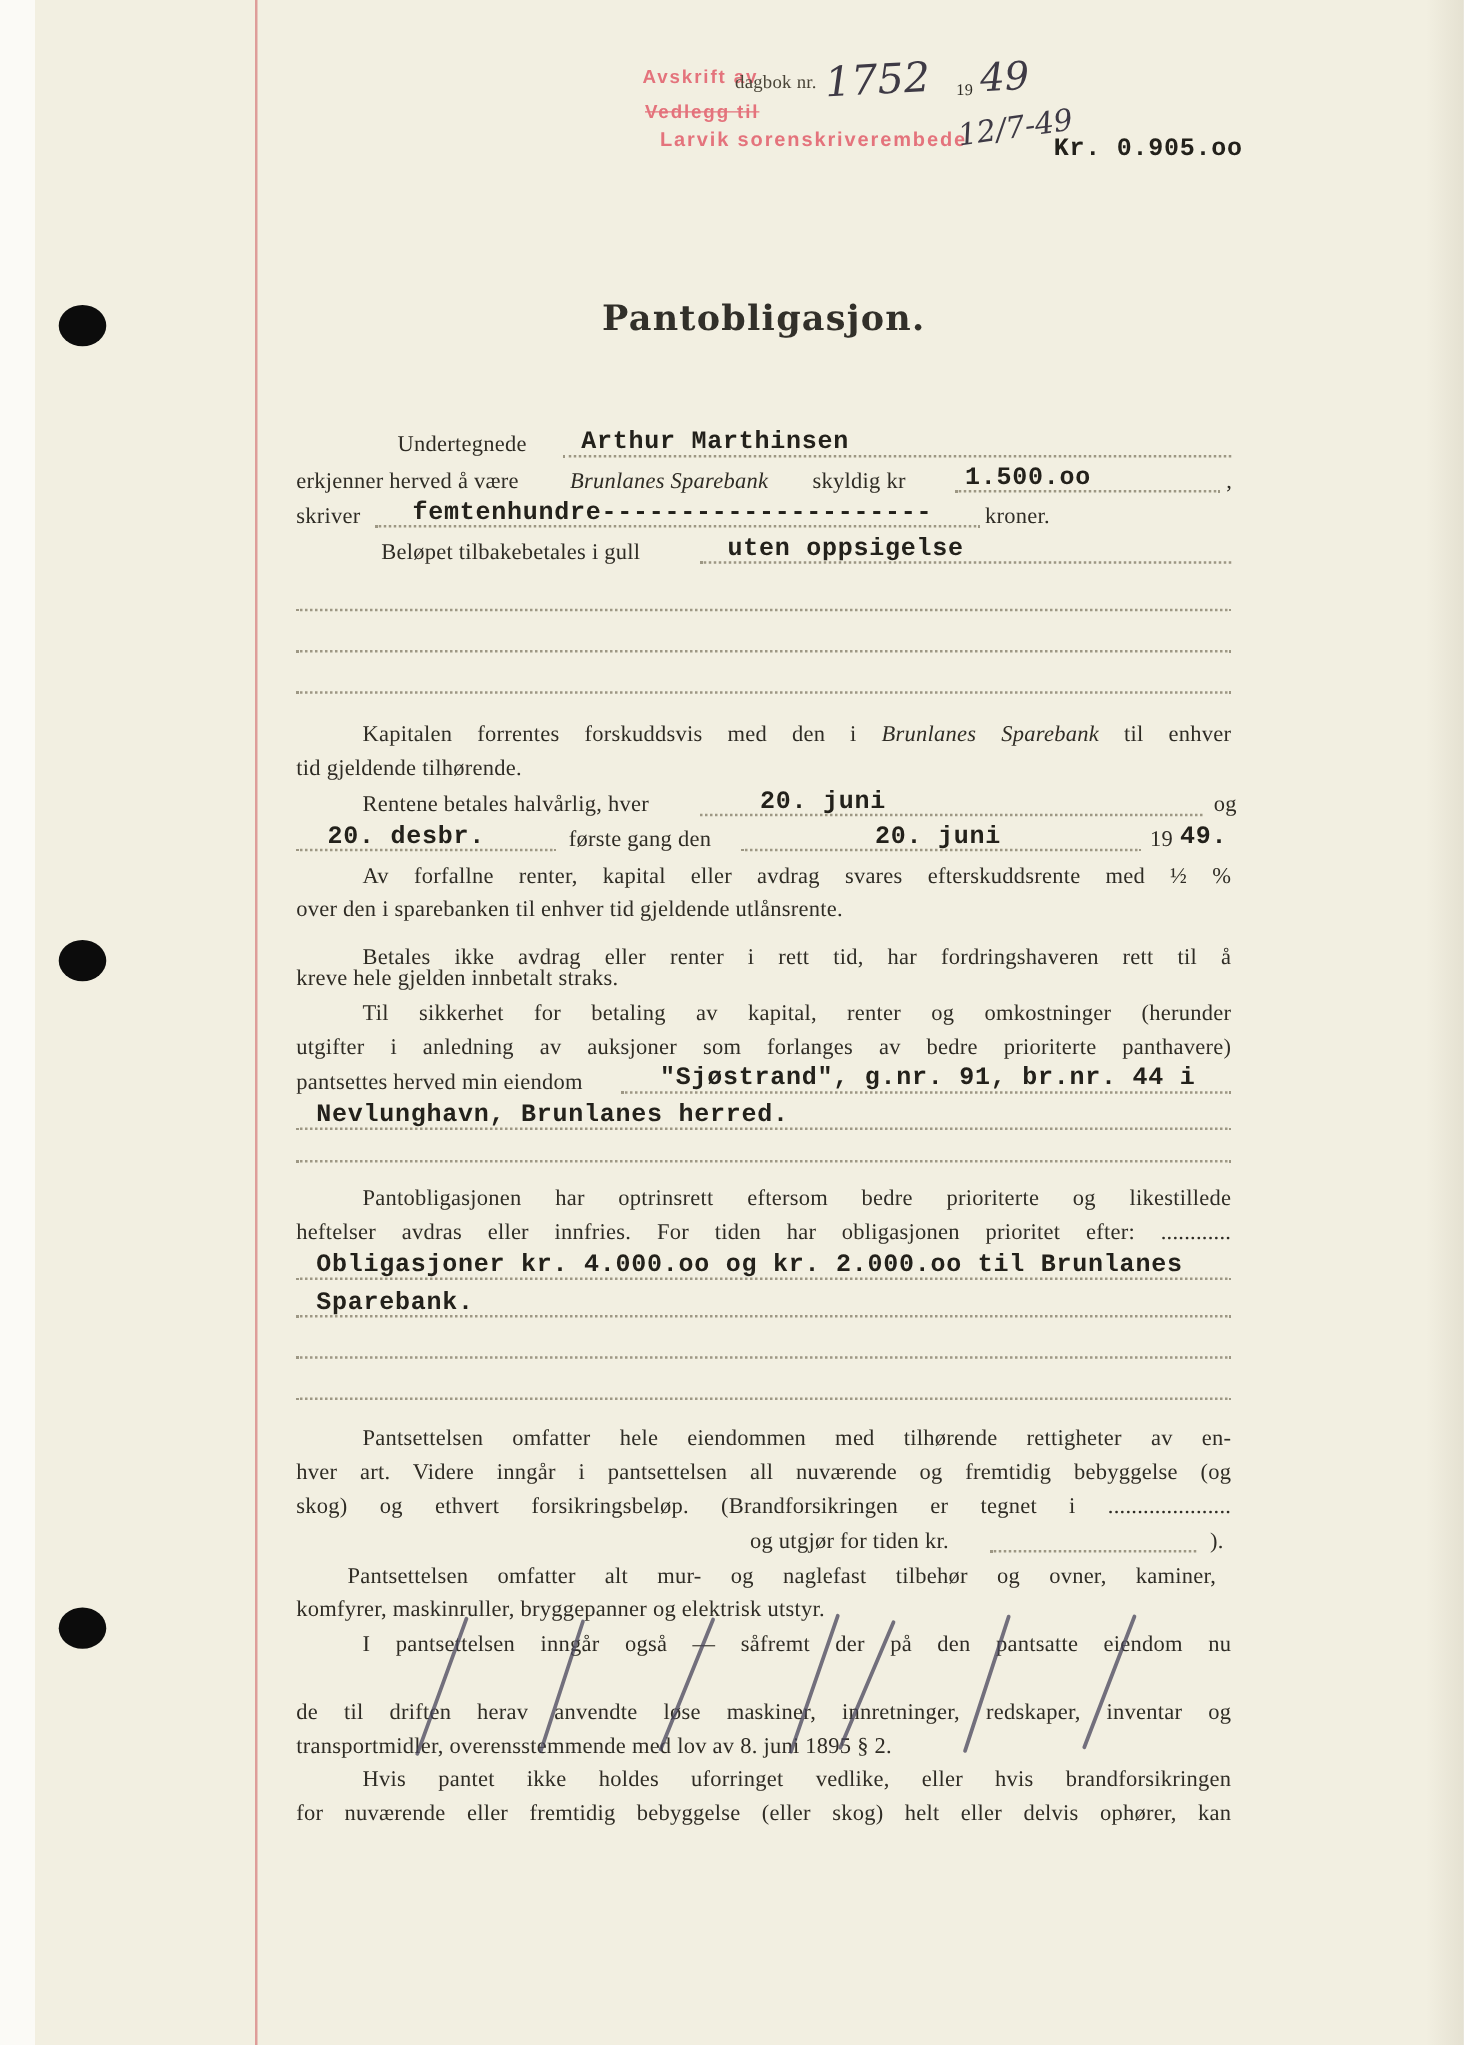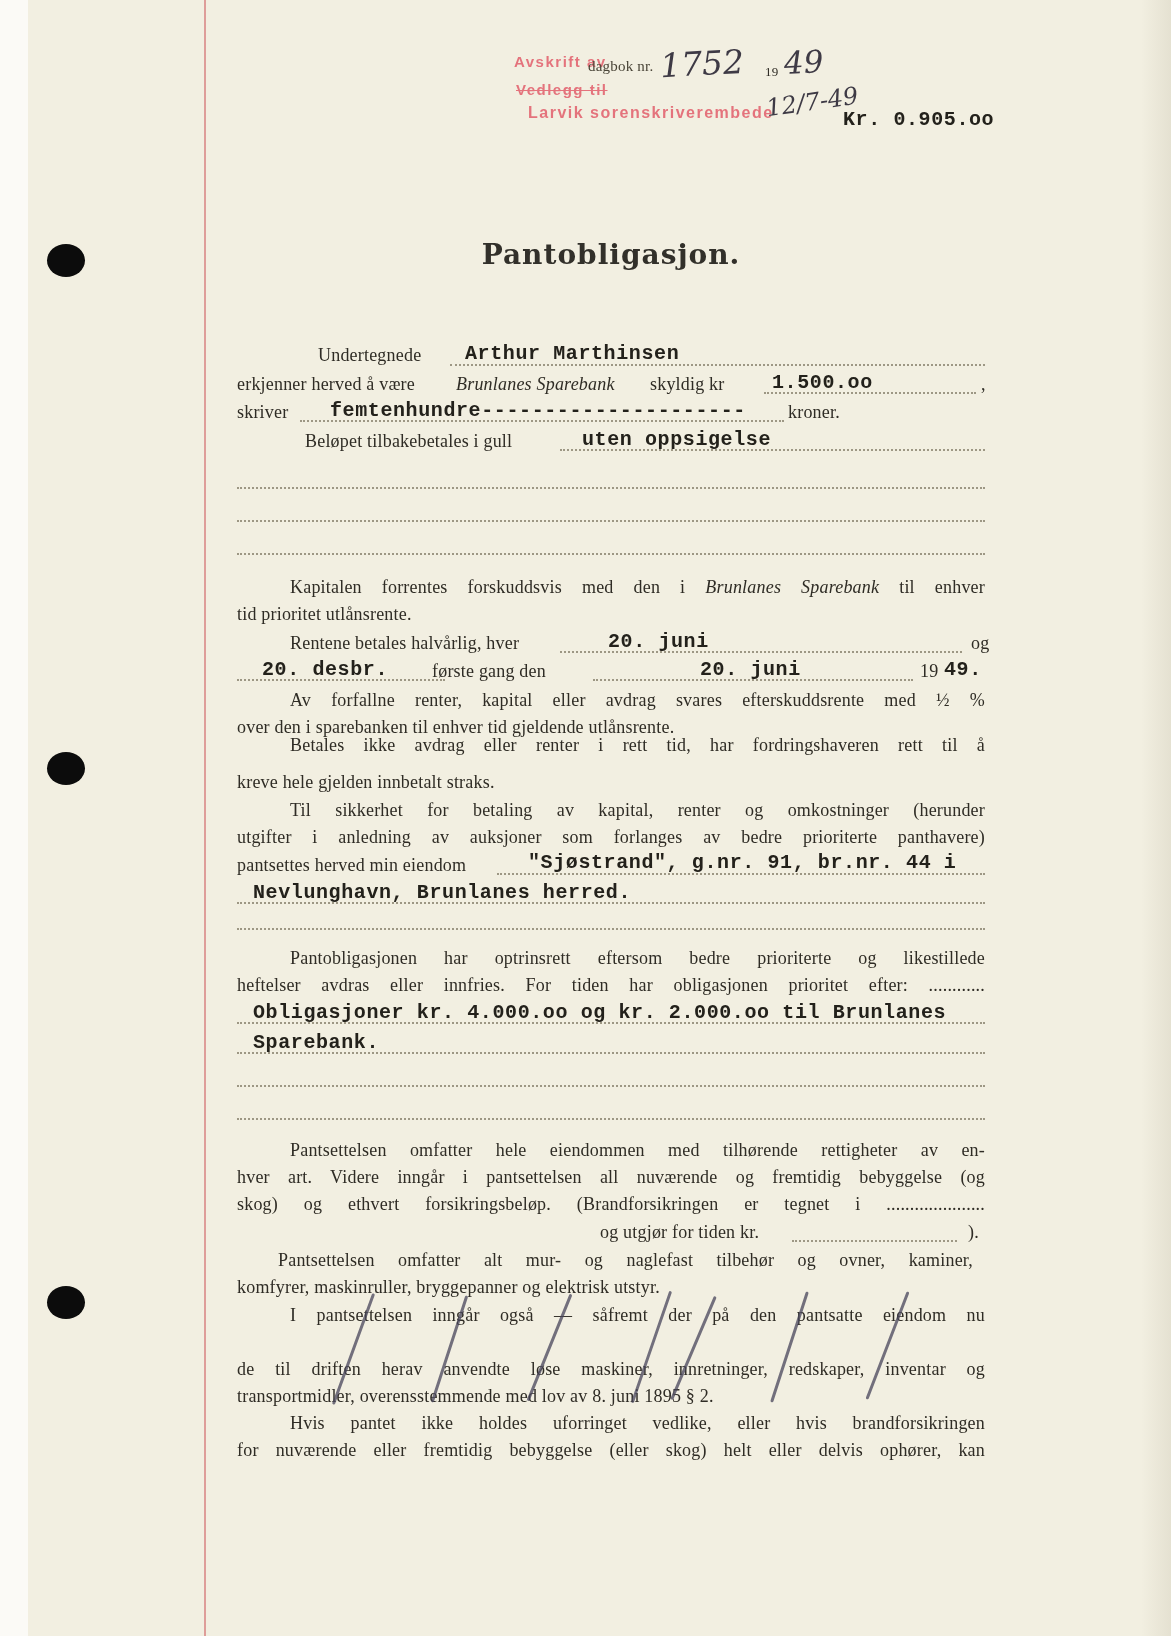--- a/index.html
+++ b/index.html
@@ -77,39 +77,39 @@
   <span class="typed" style="left:582px;top:428px">uten oppsigelse</span>
   <div class="dots" style="left:560px;top:449px;width:425px"></div>
 
   <div class="dots" style="left:237px;top:487px;width:748px"></div>
   <div class="dots" style="left:237px;top:520px;width:748px"></div>
   <div class="dots" style="left:237px;top:553px;width:748px"></div>
 
   <div class="printed just w695" style="left:290px;top:577px">
     <span>Kapitalen forrentes forskuddsvis med den i </span><span class="ital">Brunlanes Sparebank</span><span> til enhver</span>
   </div>
-  <span class="printed" style="left:237px;top:604px">tid prioritet utlånsrente.</span>
+  <span class="printed" style="left:237px;top:604px">tid gjeldende tilhørende.</span>
 
   <span class="printed" style="left:290px;top:633px">Rentene betales halvårlig, hver</span>
   <span class="typed" style="left:608px;top:630px">20. juni</span>
   <span class="printed" style="left:971px;top:633px">og</span>
   <div class="dots" style="left:560px;top:651px;width:402px"></div>
 
   <span class="typed" style="left:262px;top:658px">20. desbr.</span>
-  <span class="printed" style="left:432px;top:661px">første gang den</span>
+  <span class="printed" style="left:455px;top:661px">første gang den</span>
   <span class="typed" style="left:700px;top:658px">20. juni</span>
   <span class="printed" style="left:920px;top:661px">19</span>
   <span class="typed" style="left:944px;top:658px">49.</span>
   <div class="dots" style="left:237px;top:679px;width:208px"></div>
   <div class="dots" style="left:593px;top:679px;width:320px"></div>
 
   <div class="printed just w695" style="left:290px;top:690px">Av forfallne renter, kapital eller avdrag svares efterskuddsrente med ½ %</div>
   <span class="printed" style="left:237px;top:717px">over den i sparebanken til enhver tid gjeldende utlånsrente.</span>
 
-  <div class="printed just w695" style="left:290px;top:735px">Betales ikke avdrag eller renter i rett tid, har fordringshaveren rett til å</div>
+  <div class="printed just w695" style="left:290px;top:755px">Betales ikke avdrag eller renter i rett tid, har fordringshaveren rett til å</div>
   <span class="printed" style="left:237px;top:772px">kreve hele gjelden innbetalt straks.</span>
 
   <div class="printed just w695" style="left:290px;top:800px">Til sikkerhet for betaling av kapital, renter og omkostninger (herunder</div>
   <div class="printed just w748" style="left:237px;top:827px">utgifter i anledning av auksjoner som forlanges av bedre prioriterte panthavere)</div>
   <span class="printed" style="left:237px;top:855px">pantsettes herved min eiendom</span>
   <span class="typed" style="left:528px;top:851px">"Sjøstrand", g.nr. 91, br.nr. 44 i</span>
   <div class="dots" style="left:497px;top:873px;width:488px"></div>
   <span class="typed" style="left:253px;top:881px">Nevlunghavn, Brunlanes herred.</span>
   <div class="dots" style="left:237px;top:902px;width:748px"></div>
   <div class="dots" style="left:237px;top:928px;width:748px"></div>

